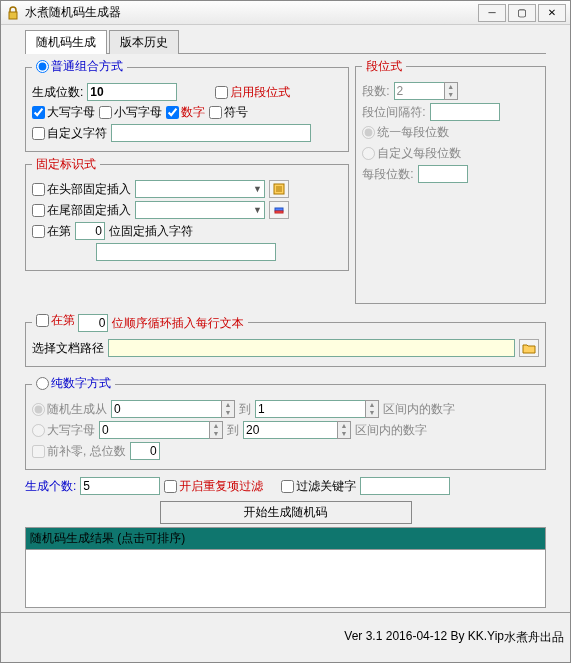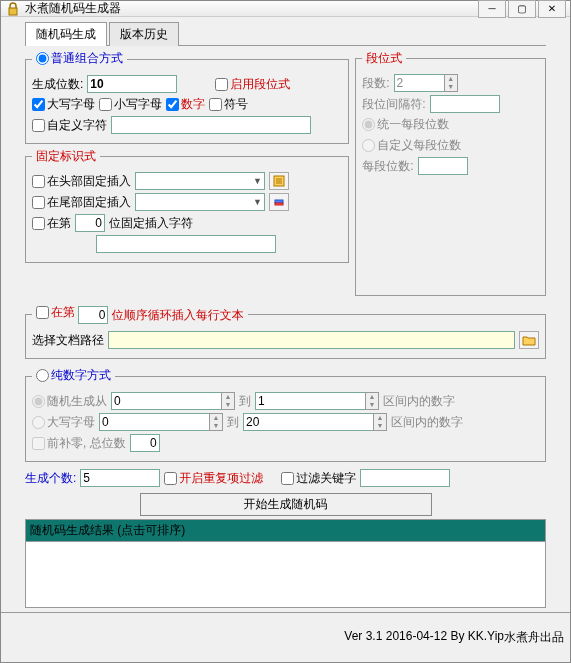--- a/index.html
+++ b/index.html
@@ -1,18 +1,18 @@
 <!DOCTYPE html>
 <html><head>
 <meta charset="utf-8">
 <style>
 * { box-sizing: border-box; font-family: "Microsoft YaHei", SimSun, sans-serif; font-size: 12px; }
 body { margin: 0; background: #fff; width: 571px; }
 .window { border: 1px solid #888; width: 571px; height: 663px; display: flex; flex-direction: column; background: #f0f0f0; }
-.titlebar { height: 16px; display: flex; align-items: center; padding: 0 4px; background: linear-gradient(#fdfdfd, #eaeaea); border-bottom: 1px solid #ccc; }
+.titlebar { height: 24px; display: flex; align-items: center; padding: 0 4px; background: linear-gradient(#fdfdfd, #eaeaea); border-bottom: 1px solid #ccc; }
 .titlebar .icon { width: 16px; height: 16px; margin-right: 4px; }
 .titlebar .title { flex: 1; }
 .win-btns { display: flex; gap: 2px; }
 .win-btn { width: 28px; height: 18px; border: 1px solid #aaa; background: #f4f4f4; display: flex; align-items: center; justify-content: center; font-size: 10px; cursor: default; }
 .body { flex: 1; padding: 4px 24px; display: flex; flex-direction: column; }
 .tabs { display: flex; border-bottom: 1px solid #999; }
 .tab { padding: 3px 10px; border: 1px solid #999; border-bottom: none; background: #fff; margin-right: 2px; position: relative; top: 1px; }
 .tab.inactive { background: #e8e8e8; }
 fieldset { border: 1px solid #999; margin: 4px 0; padding: 4px 6px 6px 6px; }
 legend { padding: 0 4px; }
@@ -250,21 +250,21 @@
           </label>
         <div class="spin-wrap">
             <input type="text" style="width: 110px;" value="0">
             <div class="spinner">
               <div>▲</div>
               <div>▼</div>
             </div>
           </div>
         <span>到</span>
         <div class="spin-wrap">
-            <input type="text" style="width: 130px;" value="20">
+            <input type="text" style="width: 94px;" value="20">
             <div class="spinner">
               <div>▲</div>
               <div>▼</div>
             </div>
           </div>
         <span>区间内的数字</span>
       </div>
       <div class="row disabled">
         <label>
             <input type="checkbox" disabled="" style="">
@@ -282,21 +282,21 @@
           <span class="red">开启重复项过滤</span>
         </label>
       <span style="width:10px"></span>
       <label>
           <input type="checkbox" style="">
           <span>过滤关键字</span>
         </label>
       <input type="text" style="width: 90px;">
     </div>
     <div class="row" style="justify-content:center">
-      <button style="width:292px">开始生成随机码</button>
+      <button style="width:252px">开始生成随机码</button>
     </div>
 
     <div class="results-header">随机码生成结果 (点击可排序)</div>
     <div class="results-body"></div>
 
   </div>
 
   <div class="statusbar">
     <span>Ver 3.1 2016-04-12 By KK.Yip</span>
     <span>水煮舟出品</span>

